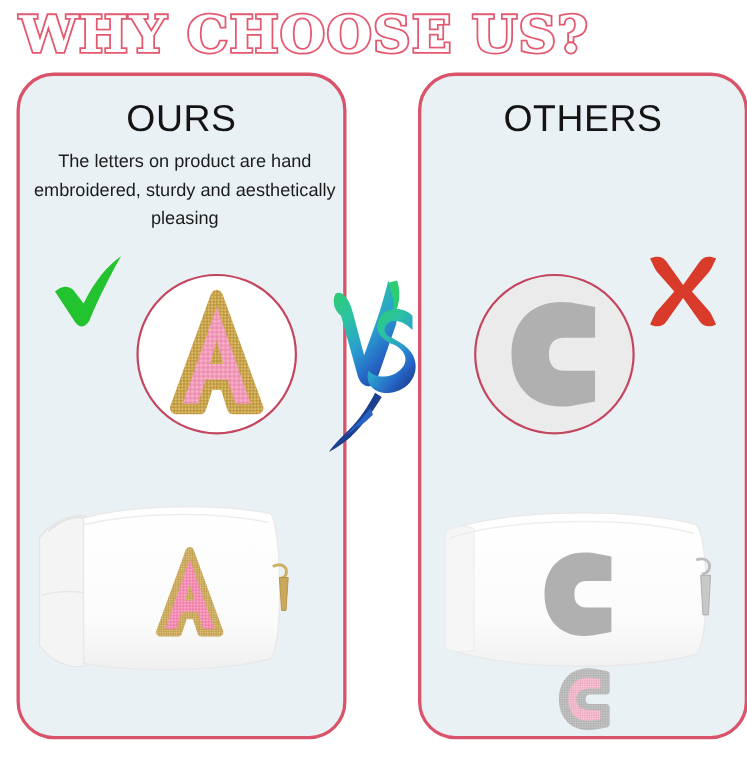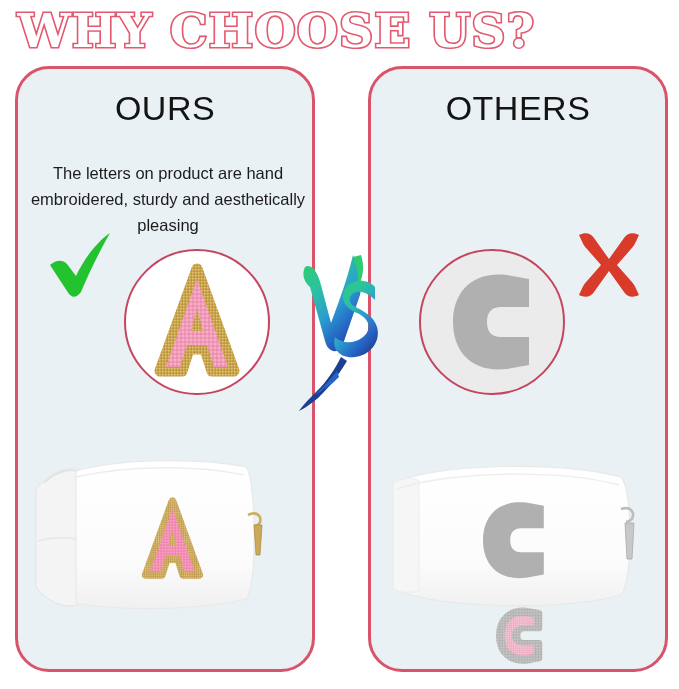--- a/index.html
+++ b/index.html
@@ -46,21 +46,21 @@
     top: 66px;
     width: 300px;
     height: 606px;
     background: #eaf1f4;
     border: 3.5px solid #d9536a;
     border-radius: 34px;
     box-sizing: border-box;
     overflow: hidden;
   }
   #panel-ours   { left: 15px; }
-  #panel-others { left: 368px; }
+  #panel-others { left: 380px; }
 
   .panel-title {
     position: absolute;
     top: 20px;
     left: 0;
     width: 100%;
     text-align: center;
     font-size: 34px;
     font-weight: normal;
     letter-spacing: 0.5px;
@@ -68,21 +68,20 @@
   }
   .panel-desc {
     position: absolute;
     top: 65px;
     left: 11px;
     width: 278px;
     text-align: center;
     font-size: 16.5px;
     line-height: 26px;
     color: #1c1c1c;
-    margin-top: 26px;
   }
 
   
   .mark {
     position: absolute;
     width: 72px;
     height: 72px;
   }
   #check-mark { top: 160px; left: 28px; }
   #cross-mark { top: 160px; left: 202px; }

